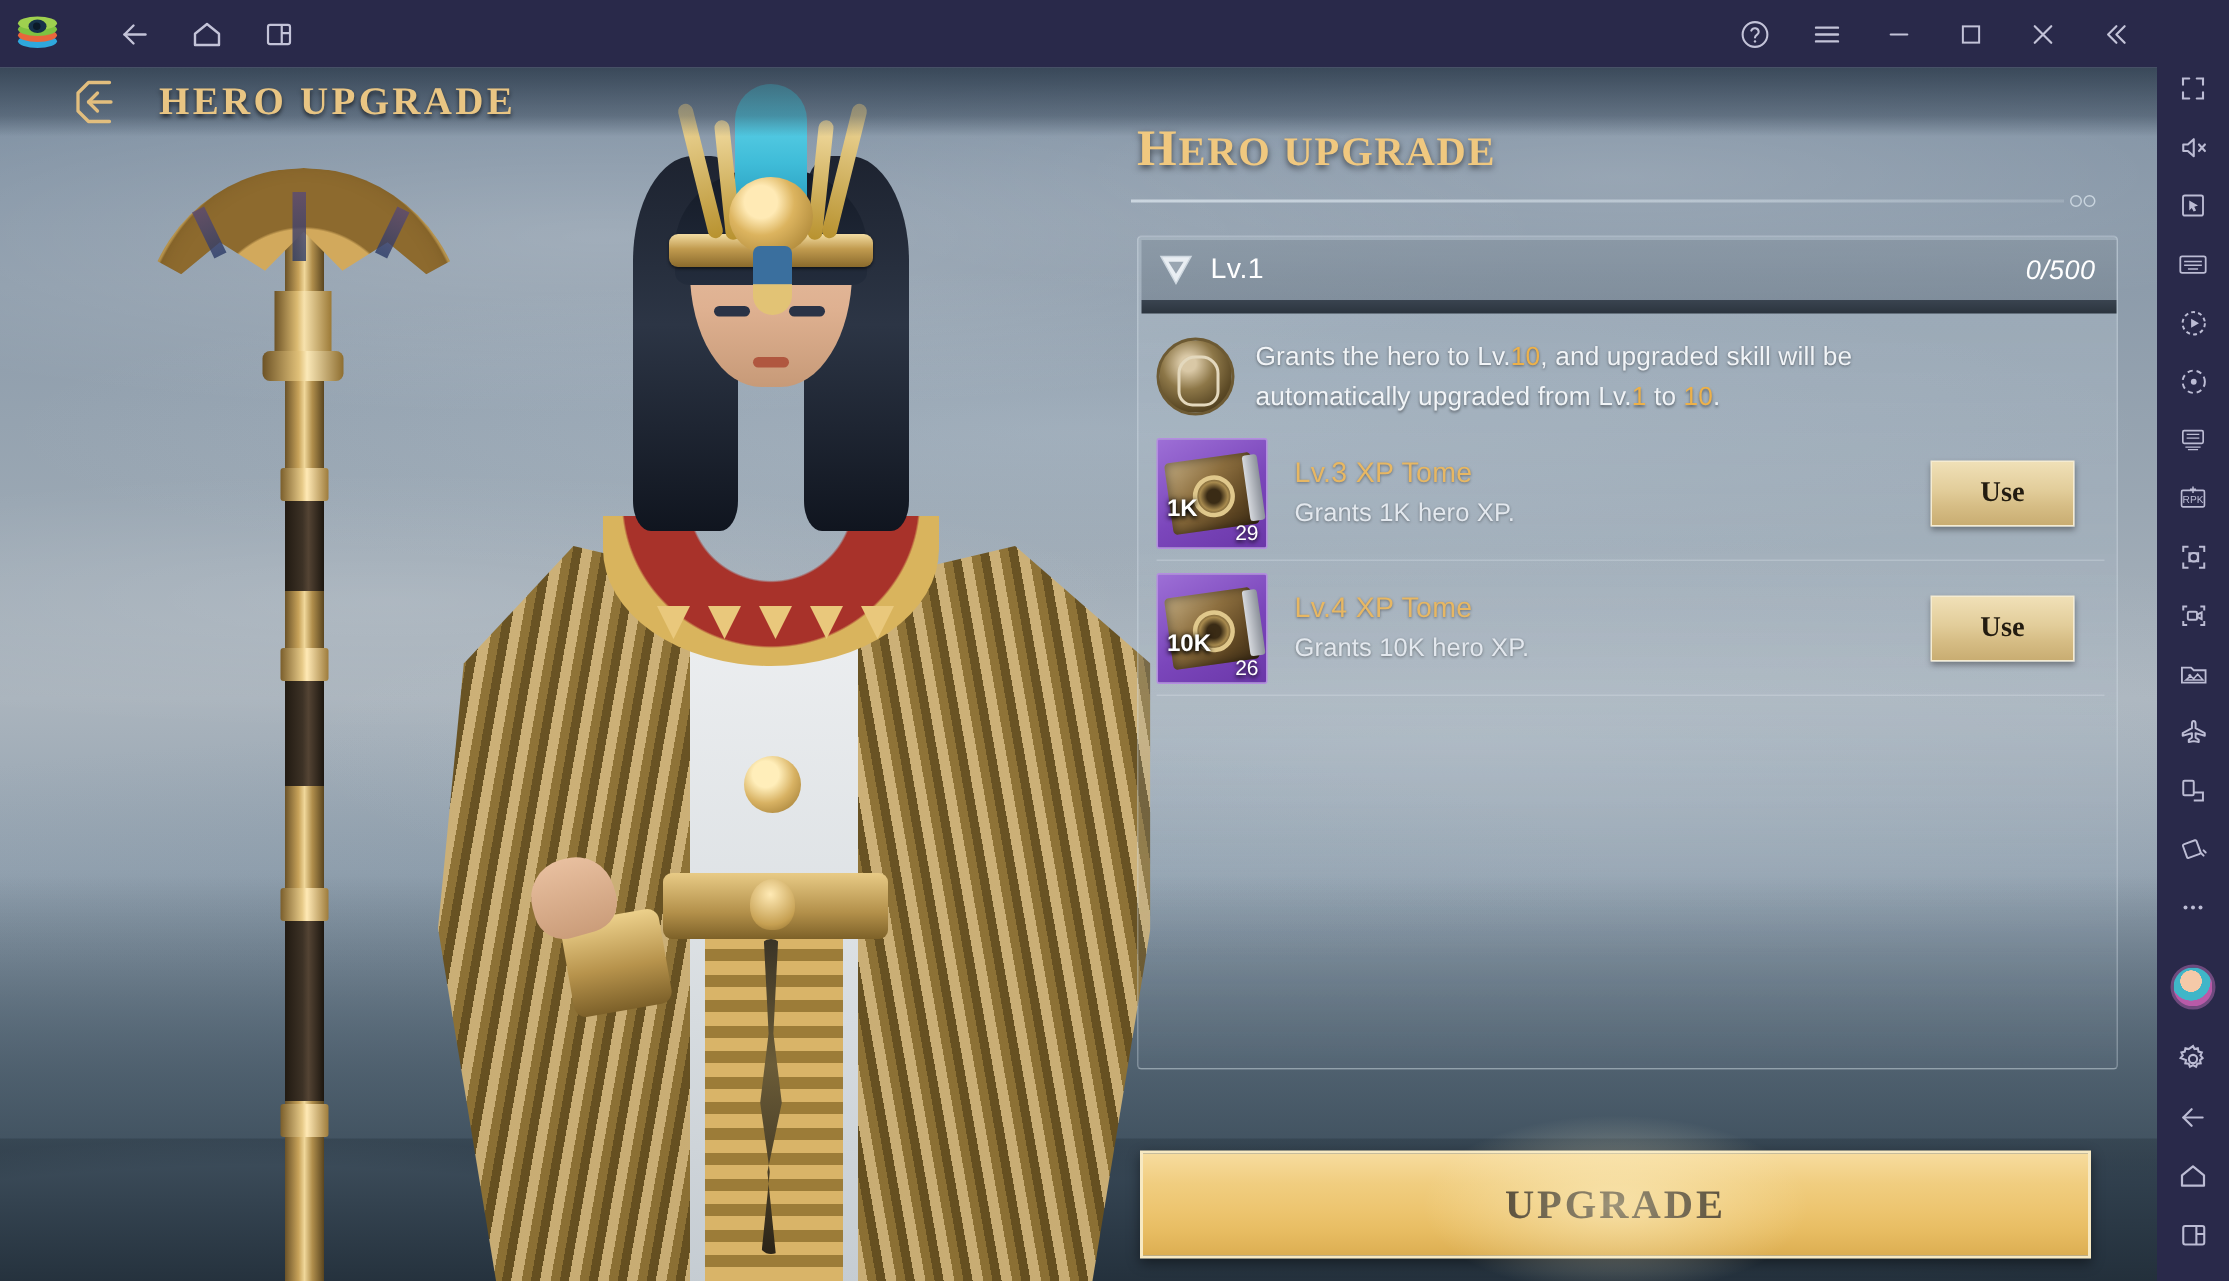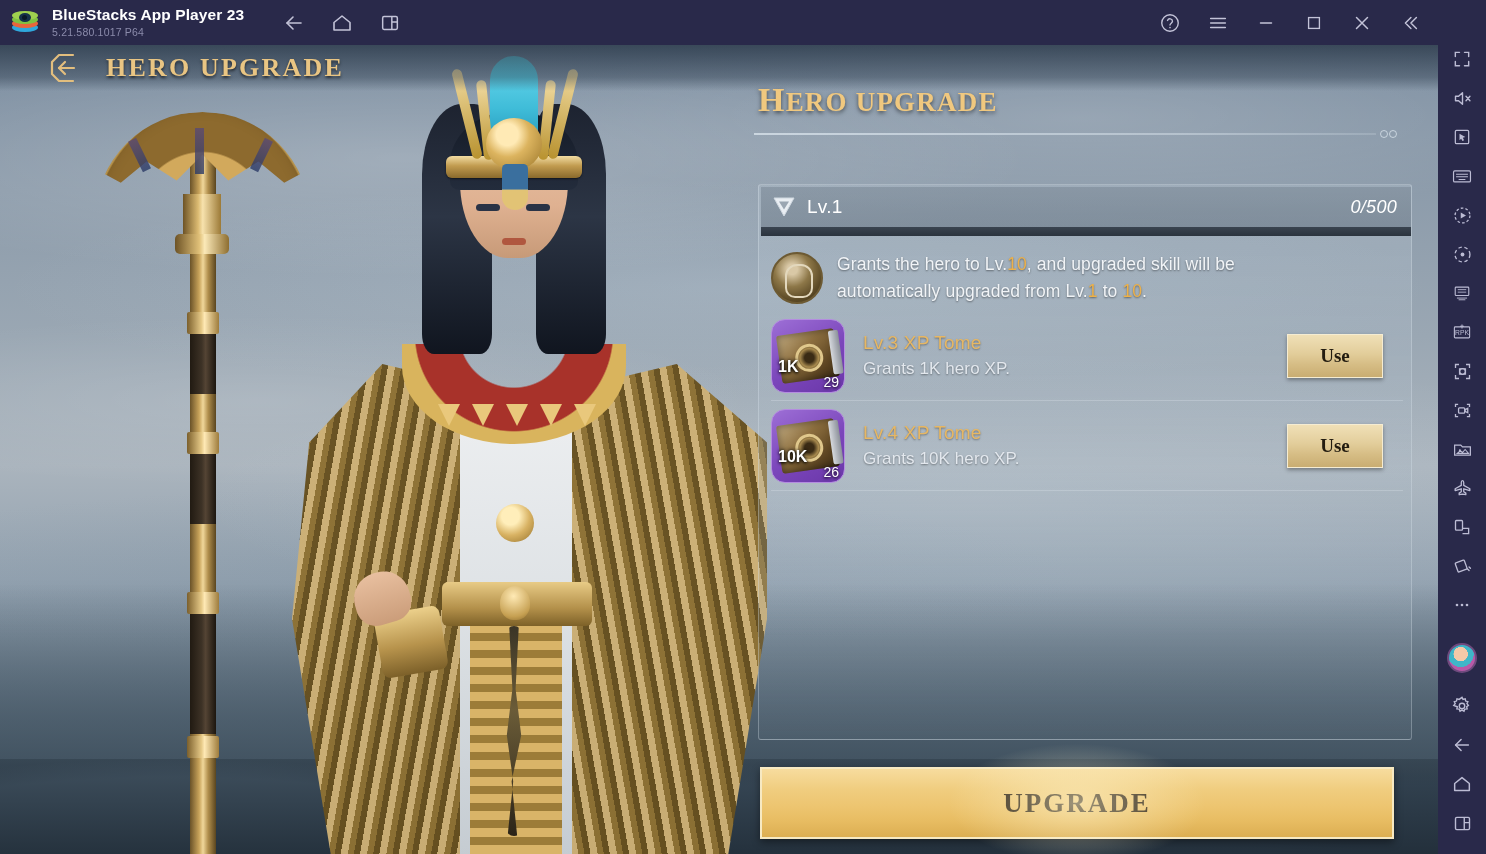--- a/index.html
+++ b/index.html
@@ -192,21 +192,21 @@
   .panel-title { font-family:"Liberation Serif", serif; color:#f0c87f; font-size: 34px;
     font-weight: bold; letter-spacing: 1.2px; text-shadow: 0 2px 4px rgba(0,0,0,.55);
     padding-left: 18px; }
   .panel-title .small { font-size: 27px; }
   .rule { position:relative; margin: 10px 14px 0 14px; height:10px; }
   .rule .ln { position:absolute; left:0; right:22px; top:4px; height:2px;
     background: linear-gradient(90deg, rgba(220,230,238,.75), rgba(220,230,238,.45) 70%, rgba(220,230,238,.2)); }
   .rule .o1, .rule .o2 { position:absolute; top:1px; width:8px; height:8px; border:1.5px solid rgba(225,235,242,.7); border-radius:50%; }
   .rule .o1 { right:10px; } .rule .o2 { right:1px; }
 
-  .panel-body { position:absolute; left:18px; top:103px; width: 654px; height: 556px;
+  .panel-body { position:absolute; left:18px; top:76px; width: 654px; height: 556px;
     background: linear-gradient(180deg, rgba(190,203,214,.30) 0%, rgba(176,190,202,.26) 40%, rgba(165,180,193,.16) 75%, rgba(160,176,190,.06) 100%);
     border: 1px solid rgba(226,235,242,.30);
     border-radius: 3px;
   }
 
   
   .lvbar { position:absolute; left:2px; top:2px; width:650px; height:40px;
     background: linear-gradient(180deg, rgba(120,134,148,.55), rgba(104,118,132,.55));
     display:flex; align-items:center; }
   .gem { width:26px; height:24px; margin-left:10px; flex:0 0 auto; }
@@ -228,21 +228,21 @@
 
   
   .item-row { position:absolute; left:12px; width:632px; height:90px; display:flex; align-items:center;
     border-bottom: 1px solid rgba(226,235,242,.28); }
   .item-row.r1 { top:126px; }
   .item-row.r2 { top:216px; }
   .item-row.r3 { top:306px; border-bottom: 1px solid rgba(226,235,242,.28); }
 
   .tome { position:relative; width:74px; height:74px; flex:0 0 auto;
     background: linear-gradient(150deg,#9d6fd6,#7b46bb 55%,#6a37a8);
-    border:1px solid #b48ce0; border-radius:14px; }
+    border:1px solid #b48ce0; border-radius:2px; }
   .tome .bk { position:absolute; left:7px; top:12px; width:58px; height:48px;
     background: linear-gradient(140deg,#c4ae84 0%,#8d6f3f 40%,#5d4522 75%,#3a2b15 100%);
     transform: rotate(-8deg); border-radius:3px;
     box-shadow: inset 0 0 8px rgba(0,0,0,.5); }
   .tome .bk:after { content:""; position:absolute; left:16px; top:12px; width:22px; height:22px;
     border:3px solid #e0c88c; border-radius:50%; background: radial-gradient(circle,#3a2b15 0 30%, #a88a4e 60%, #2c2011 100%); }
   .tome .bk .spine { position:absolute; right:-4px; top:2px; width:10px; height:44px;
     background: linear-gradient(90deg,#d6d9de,#8b9099); border-radius:2px; }
   .tome .amt { position:absolute; left:6px; bottom:16px; color:#fff; font-size:16px; font-weight:bold;
     text-shadow: 0 1px 3px #000, 0 0 4px #000; }
@@ -295,24 +295,20 @@
 
 <div id="app">
 
   <div class="titlebar">
     <div class="bs-logo">
       <div class="lay l1"></div>
         <div class="lay l2"></div>
         <div class="lay l3"></div>
         <div class="lay l4"></div>
       <div class="eye"></div>
-    </div>
-    <div class="bs-titles">
-      <div class="bs-name">BlueStacks App Player 23</div>
-      <div class="bs-ver">5.21.580.1017  P64</div>
     </div>
 
     <div class="tb-navs">
       <div class="tb-icn">
         <svg width="24" height="24" viewBox="0 0 24 24" fill="none" stroke="currentColor" stroke-width="1.6" stroke-linecap="round" stroke-linejoin="round">
             <path d="M19 12H5"></path>
             <path d="M11 18l-6-6 6-6"></path>
           </svg>
       </div>
       <div class="tb-icn">

